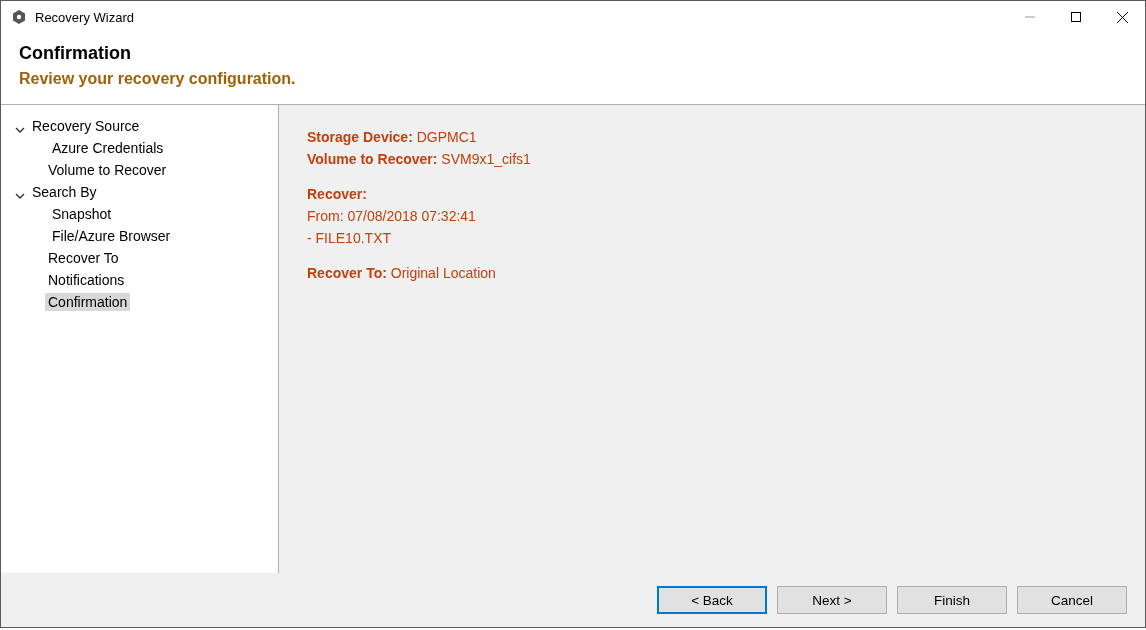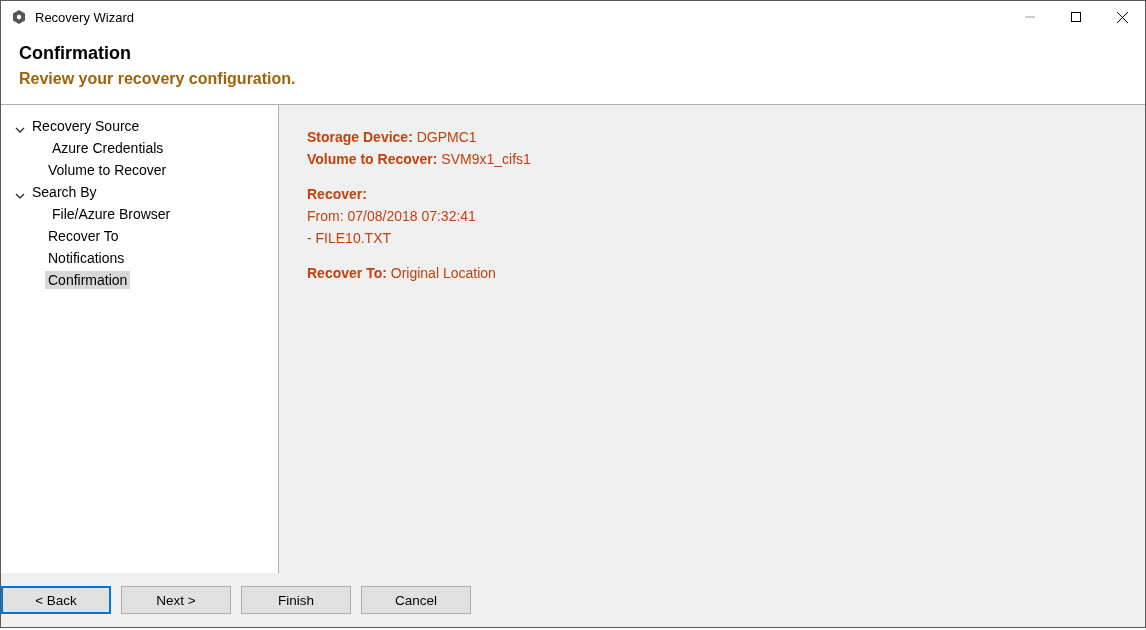--- a/index.html
+++ b/index.html
@@ -103,20 +103,21 @@
     color: #c2410c;
     background: #f0f0f0;
   }
   .content .row { line-height: 1.55; }
   .content .bold { font-weight: 700; }
   .footer {
     height: 54px;
     background: #f0f0f0;
     display: flex;
     align-items: center;
+    justify-content: flex-end;
     gap: 10px;
     padding-right: 18px;
   }
   .btn {
     width: 110px;
     height: 28px;
     background: #e1e1e1;
     border: 1px solid #adadad;
     font-size: 13.5px;
     display: flex; align-items: center; justify-content: center;
@@ -187,20 +188,23 @@
       </div>
       <div class="tree-item parent">
         <span class="chev">
           <svg width="10" height="10" viewBox="0 0 10 10">
               <polyline points="1,3 5,7 9,3" fill="none" stroke="#333" stroke-width="1.4"></polyline>
             </svg>
         </span>
         <span class="label">Search By</span>
       </div>
       <div class="tree-item child">
+        <span class="label">Snapshot</span>
+      </div>
+      <div class="tree-item child">
         <span class="label">File/Azure Browser</span>
       </div>
       <div class="tree-item noparent">
         <span class="label">Recover To</span>
       </div>
       <div class="tree-item noparent">
         <span class="label">Notifications</span>
       </div>
       <div class="tree-item noparent selected">
         <span class="label">Confirmation</span>

